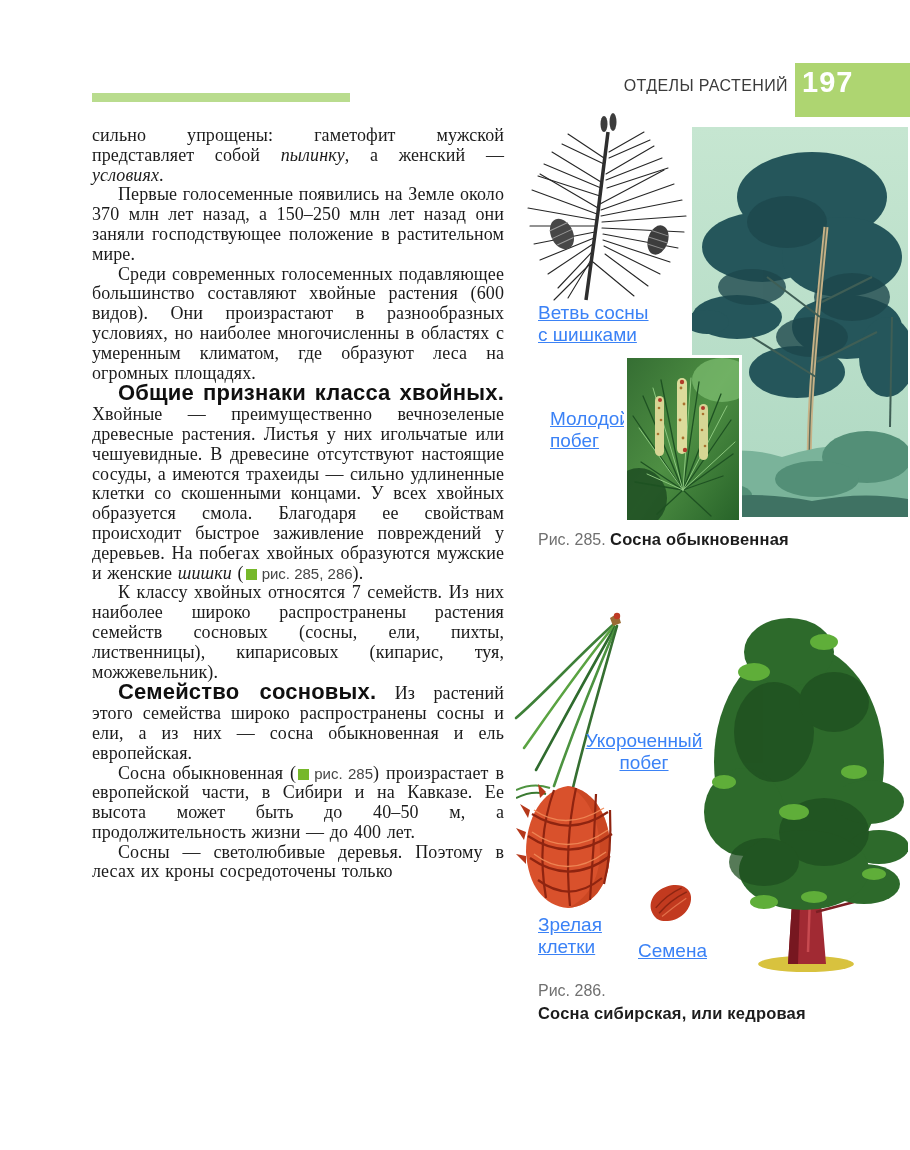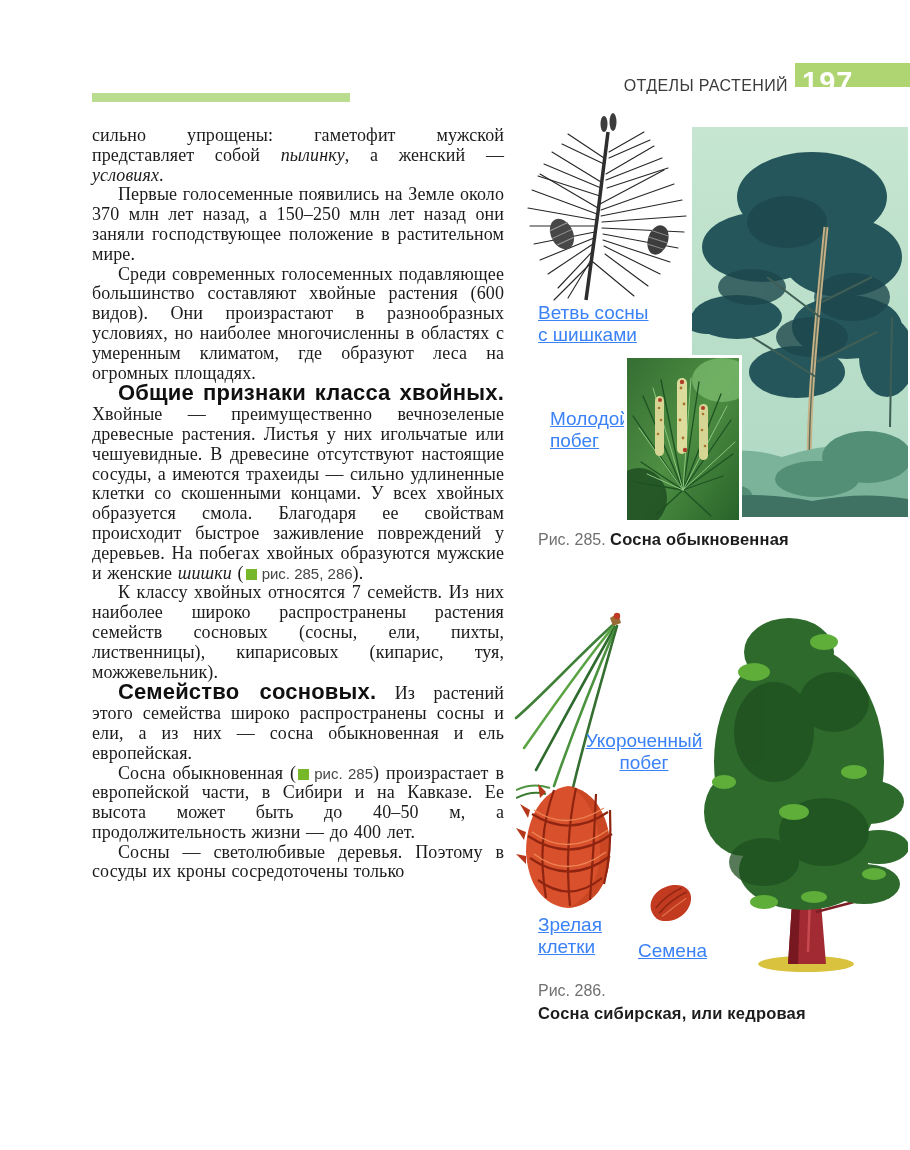--- a/index.html
+++ b/index.html
@@ -3,21 +3,21 @@
 <meta charset="utf-8">
 <style>
   html,body{margin:0;padding:0;background:#ffffff;}
   .page{position:relative;width:910px;height:1150px;background:#ffffff;overflow:hidden;
         font-family:"Liberation Sans",sans-serif;}
 
   
   .top-bar{position:absolute;left:92px;top:93px;width:258px;height:9px;}
   .header-label{position:absolute;right:122px;top:77px;font-size:16px;color:#3b3b3b;
                 letter-spacing:.4px;font-weight:400;}
-  .page-badge{position:absolute;left:795px;top:63px;width:115px;height:24px;
+  .page-badge{position:absolute;left:795px;top:63px;width:115px;height:54px;
               color:#fff;font-weight:700;font-size:29px;line-height:39px;
               padding-left:7px;letter-spacing:1px;box-sizing:border-box;}
 
   
   .text-column{position:absolute;left:92px;top:126px;width:412px;color:#1b1b1b;
                font-family:"Liberation Serif",serif;font-size:18px;line-height:19.8px;
                text-align:justify;letter-spacing:.1px;word-spacing:1px;}
   .text-column p{margin:0;}
   .text-column p.indent{text-indent:26px;}
   .ital{font-style:italic;}
@@ -50,21 +50,21 @@
   <div class="page-badge" style="background: rgb(174, 213, 113);">197</div>
 
   <div class="text-column">
       <p class="para"><span>сильно упрощены: гаметофит мужской представляет собой </span><span class="ital">пылинку</span><span>, а женский — </span><span class="ital">условиях</span><span>.</span></p>
       <p class="para indent"><span>Первые голосеменные появились на Земле около 370 млн лет назад, а 150–250 млн лет назад они заняли господствующее положение в растительном мире.</span></p>
       <p class="para indent"><span>Среди современных голосеменных подавляющее большинство составляют хвойные растения (600 видов). Они произрастают в разнообразных условиях, но наиболее многочисленны в областях с умеренным климатом, где образуют леса на огромных площадях.</span></p>
       <p class="para indent"><span class="run-head">Общие признаки класса хвойных.</span><span> Хвойные — преимущественно вечнозеленые древесные растения. Листья у них игольчатые или чешуевидные. В древесине отсутствуют настоящие сосуды, а имеются трахеиды — сильно удлиненные клетки со скошенными концами. У всех хвойных образуется смола. Благодаря ее свойствам происходит быстрое заживление повреждений у деревьев. На побегах хвойных образуются мужские и женские </span><span class="ital">шишки</span><span> (</span><span class="ref-square" style="background: rgb(118, 184, 42);"></span><span class="ref-text">рис. 285, 286</span><span>).</span></p>
       <p class="para indent"><span>К классу хвойных относятся 7 семейств. Из них наиболее широко распространены растения семейств сосновых (сосны, ели, пихты, лиственницы), кипарисовых (кипарис, туя, можжевельник).</span></p>
       <p class="para indent"><span class="run-head">Семейство сосновых.</span><span> Из растений этого семейства широко распространены сосны и ели, а из них — сосна обыкновенная и ель европейская.</span></p>
       <p class="para indent"><span>Сосна обыкновенная (</span><span class="ref-square" style="background: rgb(118, 184, 42);"></span><span class="ref-text">рис. 285</span><span>) произрастает в европейской части, в Сибири и на Кавказе. Ее высота может быть до 40–50 м, а продолжительность жизни — до 400 лет.</span></p>
-      <p class="para indent"><span>Сосны — светолюбивые деревья. Поэтому в сосуды их кроны сосредоточены только</span></p>
+      <p class="para indent"><span>Сосны — светолюбивые деревья. Поэтому в лесах их кроны сосредоточены только</span></p>
     </div>
 
   <svg class="abs" style="left:524px;top:112px;" width="176" height="190" viewBox="0 0 176 190">
     <g stroke="#262626" stroke-width="1.1" stroke-linecap="round">
       <line x1="74" y1="96" x2="16" y2="62"></line>
         <line x1="73" y1="102" x2="8" y2="78"></line>
       <line x1="72" y1="108" x2="4" y2="96"></line>
         <line x1="72" y1="114" x2="6" y2="114"></line>
       <line x1="71" y1="120" x2="10" y2="132"></line>
         <line x1="70" y1="126" x2="16" y2="148"></line>

